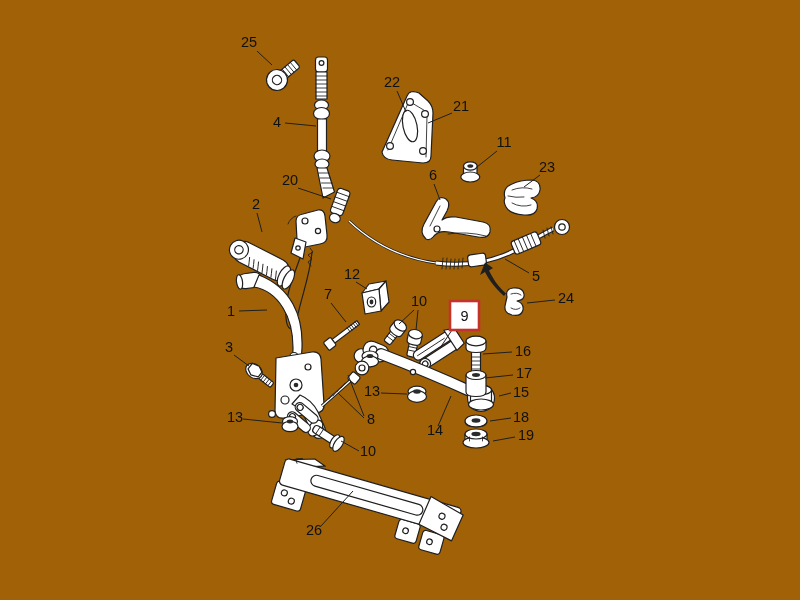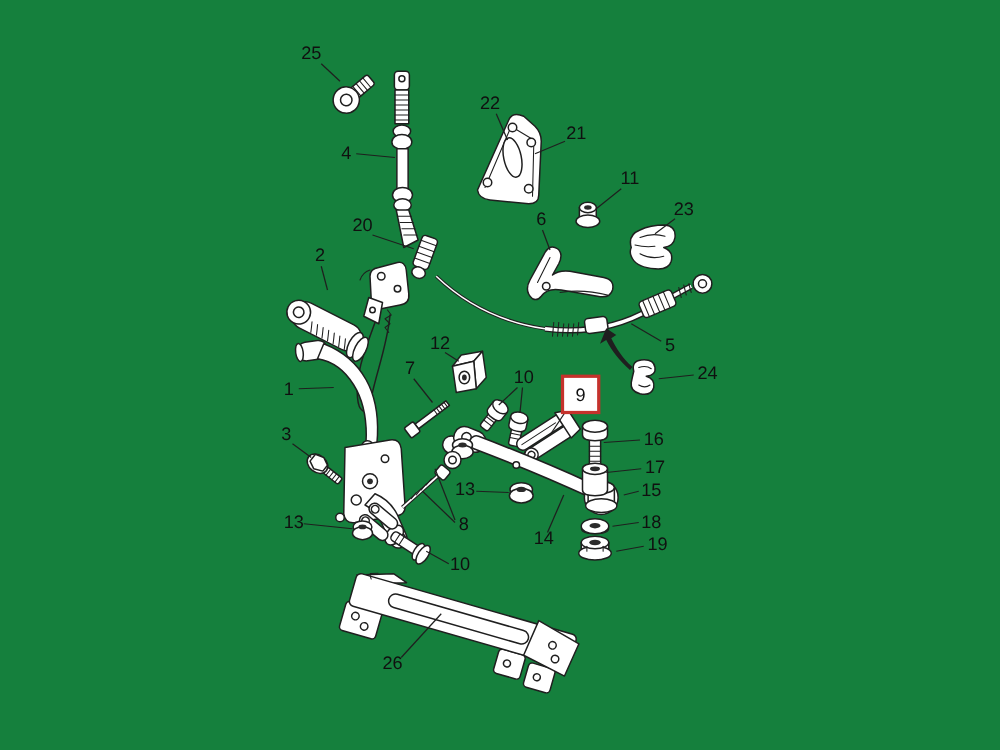--- a/index.html
+++ b/index.html
@@ -1,16 +1,16 @@
 <!DOCTYPE html>
 <html><head>
 <meta charset="utf-8">
 <style>
   html,body{margin:0;padding:0;background:#ffffff;}
-  #stage{position:relative;width:800px;height:600px;background:#15803d;overflow:hidden;
+  #stage{position:relative;width:800px;height:600px;background:#a16207;overflow:hidden;
          font-family:"Liberation Sans",sans-serif;}
   svg{position:absolute;left:0;top:0;}
   .ln{stroke:#1f1f1f;fill:none;stroke-width:1.2;stroke-linecap:round;stroke-linejoin:round;}
   .fw{fill:#ffffff;stroke:#1f1f1f;stroke-width:1.2;stroke-linejoin:round;stroke-linecap:round;}
   .dk{fill:#2b2b2b;stroke:none;}
   .thin{stroke-width:0.85;}
   .leader{stroke:#1f1f1f;stroke-width:1;fill:none;}
   .lbl{font-family:"Liberation Sans",sans-serif;font-size:14.5px;fill:#101010;text-anchor:middle;}
   .hl-box{fill:#ffffff;stroke-width:2.6;}
 </style>

